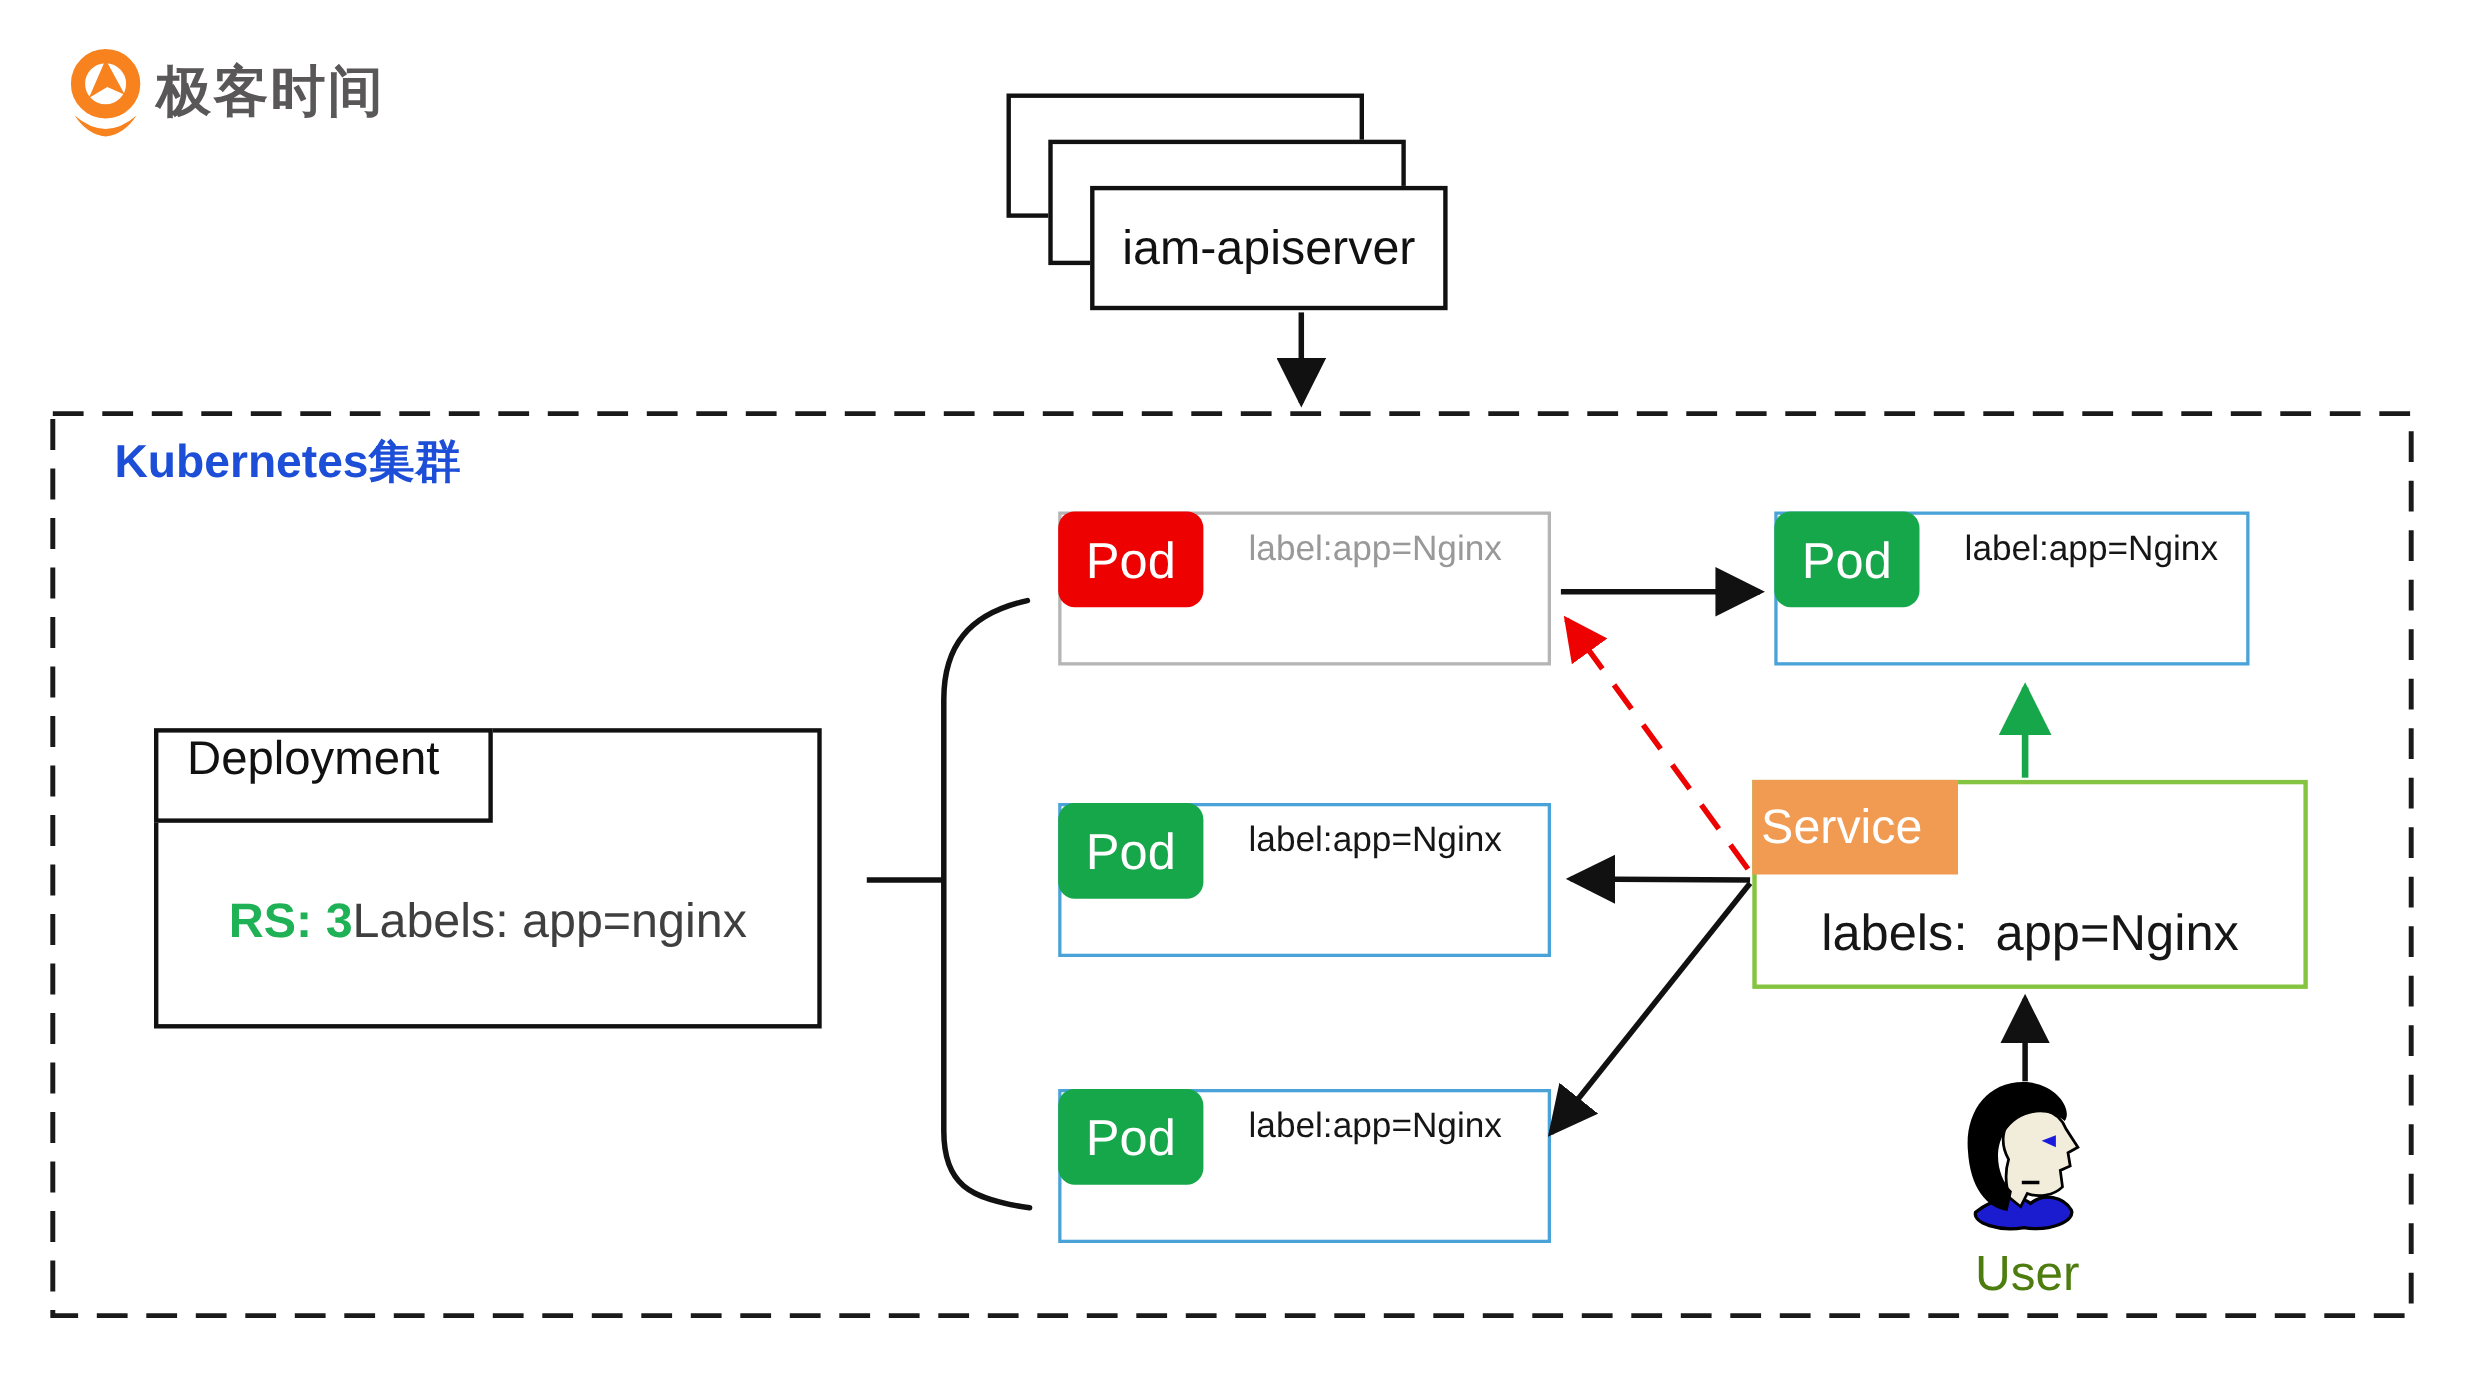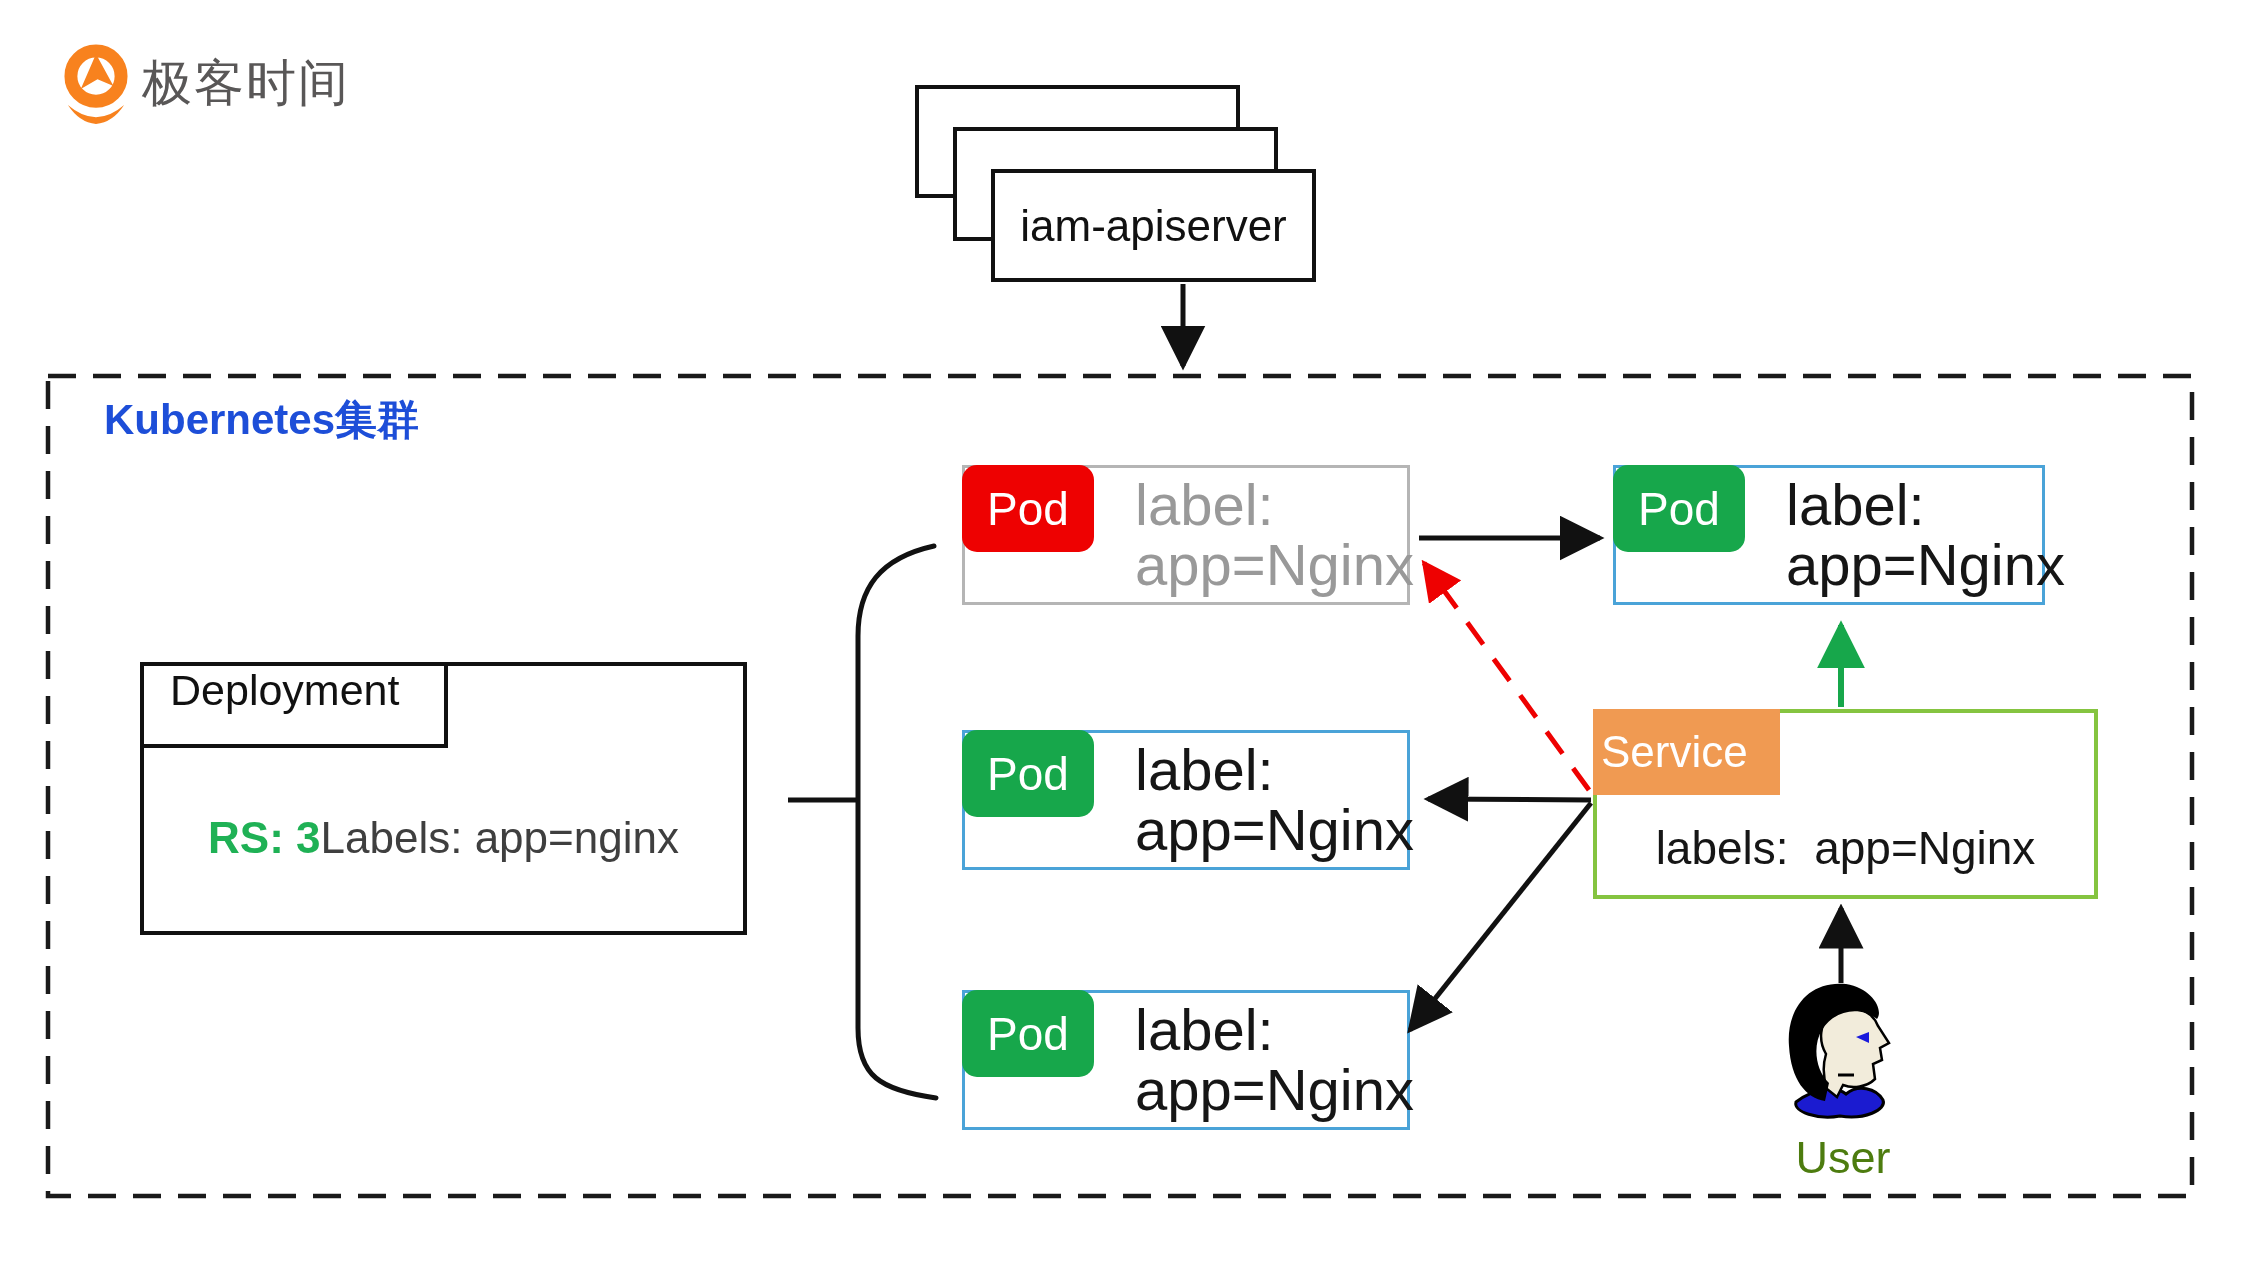--- a/index.html
+++ b/index.html
@@ -5,21 +5,21 @@
   html,body{margin:0;padding:0;}
   body{
     width:2248px;height:1266px;position:relative;overflow:hidden;
     background:#ffffff;
     font-family:"Liberation Sans","DejaVu Sans",sans-serif;
     color:#161616;
   }
   .abs{position:absolute;}
   
   .logo-text{
-    left:142px;top:50px;font-size:50px;font-weight:400;
+    left:142px;top:50px;font-size:50px;font-weight:700;
     color:var(--logo-gray,#595757);letter-spacing:2px;
   }
   
   .stack-box{
     background:#fff;border:4px solid #111;box-sizing:border-box;
   }
   .stack-front{
     display:flex;align-items:center;justify-content:center;
     font-size:44px;color:#111;
   }
@@ -53,22 +53,22 @@
   .pod-box.b-blue{border:3px solid var(--blue,#4aa3d8);}
   .pod-badge{
     position:absolute;left:-3px;top:-3px;width:132px;height:87px;
     border-radius:15px;display:flex;align-items:center;justify-content:center;
     color:#fff;font-size:46px;
   }
   .pod-badge.red{background:var(--red,#ee0101);}
   .pod-badge.green{background:var(--green,#17a74b);}
   .pod-label{
     position:absolute;left:170px;top:0;height:100%;
-    display:flex;flex-direction:column;justify-content:center;
-    font-size:58px;line-height:60px;
+    display:flex;justify-content:center;
+    font-size:32px;line-height:60px;
   }
   .pod-label.gray{color:var(--gray-text,#999999);}
   .pod-label.dark{color:#161616;}
   
   .service-box{
     left:1593px;top:709px;width:505px;height:190px;
     border:4px solid var(--service-green,#85c440);
     box-sizing:border-box;background:#fff;
   }
   .service-badge{

